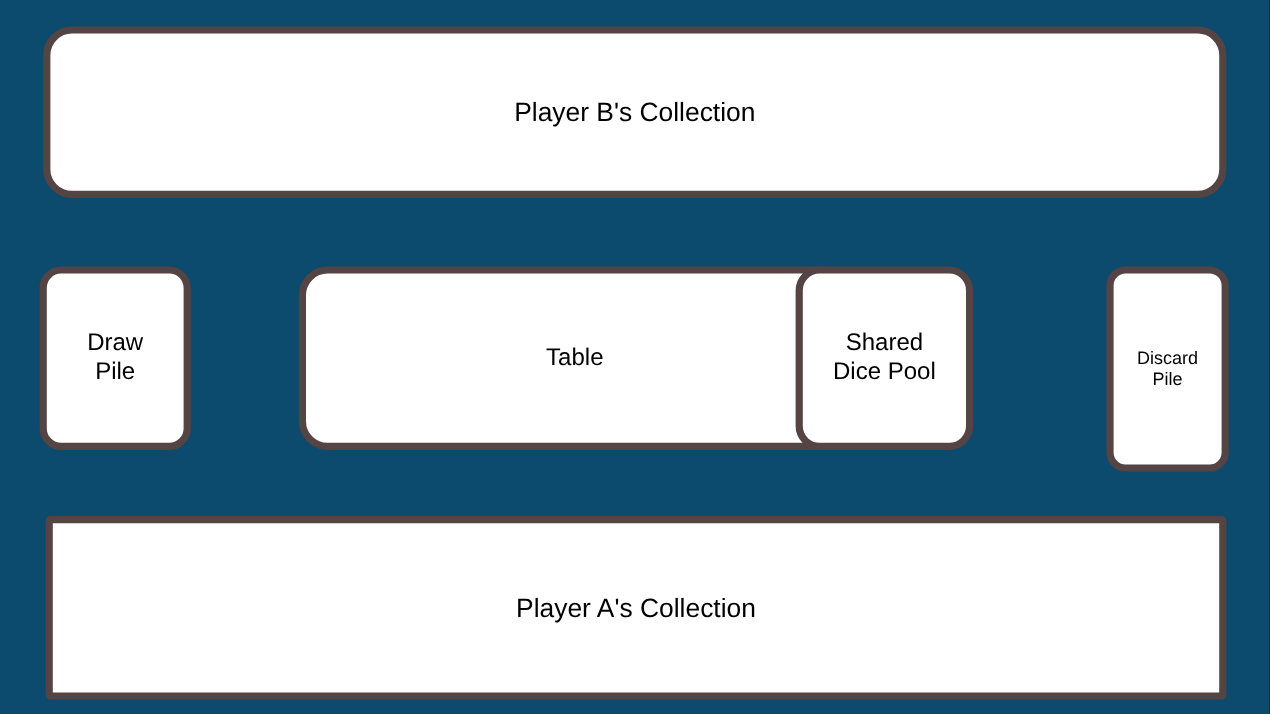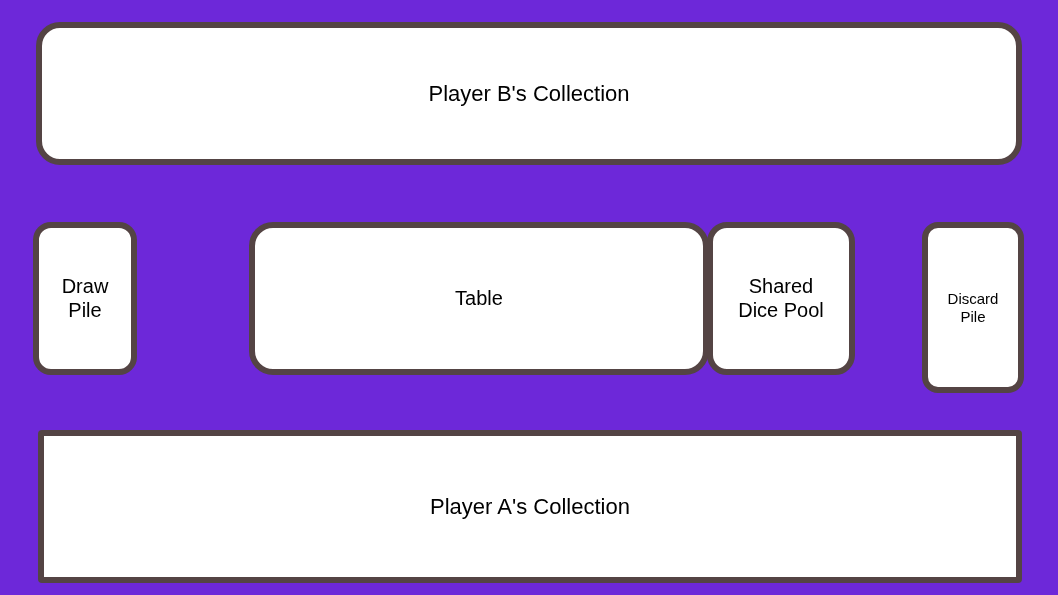--- a/index.html
+++ b/index.html
@@ -10,21 +10,21 @@
   body {
     width: 1058px;
     height: 595px;
     overflow: hidden;
     font-family: "Liberation Sans", sans-serif;
   }
   #board {
     position: relative;
     width: 1058px;
     height: 595px;
-    background: #6d28d9;
+    background: #0c4a6e;
   }
   .zone {
     position: absolute;
     box-sizing: border-box;
     background: #ffffff;
     border: 6px solid #544444;
     display: flex;
     align-items: center;
     justify-content: center;
     text-align: center;
@@ -44,42 +44,41 @@
     width: 986px;
     height: 143px;
     border-radius: 24px;
   }
   #zone-player-b .zone-label { font-size: 22px; }
 
   
   #zone-draw-pile {
     left: 33px;
     top: 222px;
-    width: 104px;
+    width: 126px;
     height: 153px;
     border-radius: 18px;
   }
   #zone-draw-pile .zone-label { font-size: 20px; }
 
   #zone-table {
     left: 249px;
     top: 222px;
     width: 460px;
     height: 153px;
     border-radius: 24px;
   }
   #zone-table .zone-label { font-size: 20px; }
 
   #zone-dice-pool {
     left: 663px;
     top: 222px;
     width: 148px;
     height: 153px;
     border-radius: 20px;
-    margin-left: 44px;
   }
   #zone-dice-pool .zone-label { font-size: 20px; }
 
   #zone-discard-pile {
     left: 922px;
     top: 222px;
     width: 102px;
     height: 171px;
     border-radius: 16px;
   }

